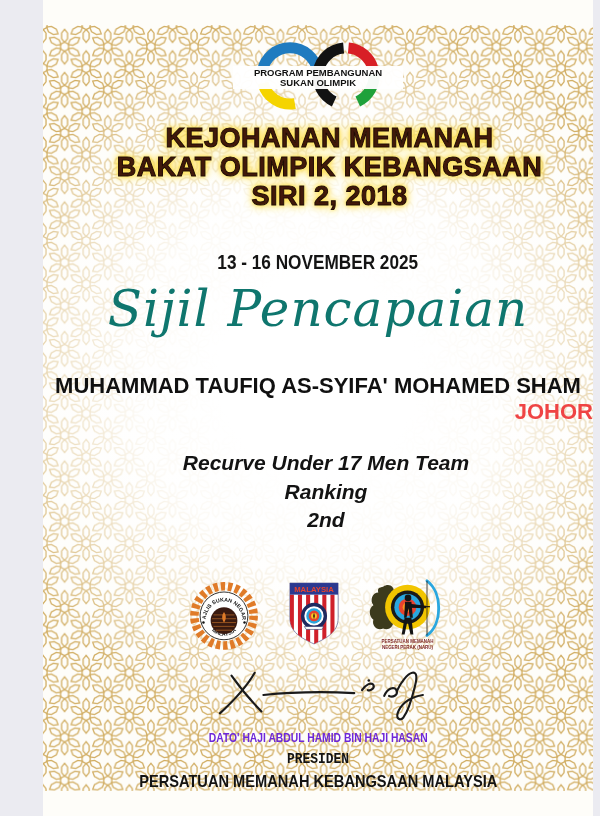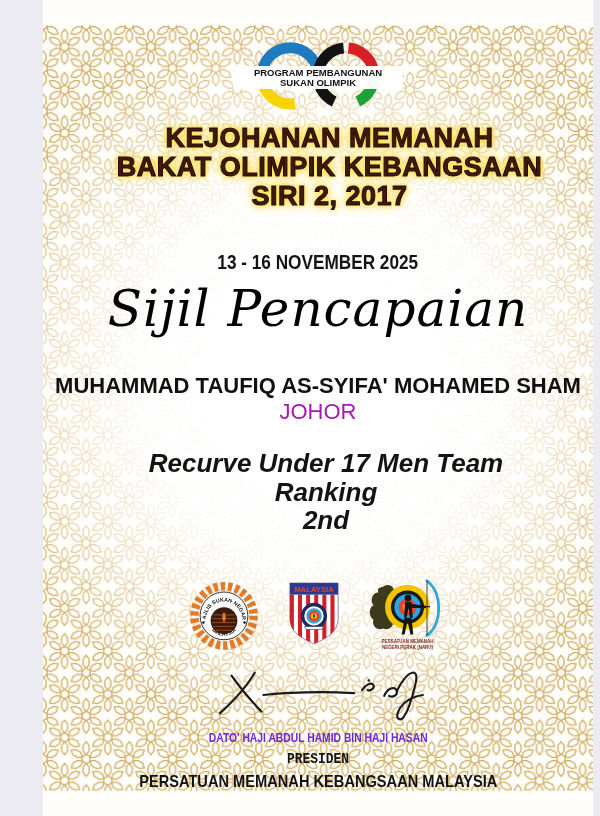--- a/index.html
+++ b/index.html
@@ -42,28 +42,28 @@
       0 0 7px #ffdd3e,
       0 0 11px #ffd428;
     padding-left: 23px;
   }
   .cond{display:inline-block;transform:scaleX(0.86);transform-origin:50% 50%;white-space:nowrap;}
   .venue{top:221px;font-size:20px;font-weight:bold;color:#141414;letter-spacing:0.2px;}
   .date{top:251px;font-size:20px;font-weight:bold;color:#141414;}
 
   .script-title{
     top:280px;font-family:"DejaVu Serif","Liberation Serif",serif;
-    font-style:italic;font-size:50px;color:#000000;letter-spacing:1px;
+    font-style:italic;font-size:50px;color:#0f766e;letter-spacing:1px;
   }
 
   .recipient-name{top:373px;font-size:22px;font-weight:bold;color:#101010;}
-  .recipient-state{top:399px;font-size:22px;font-weight:normal;color:#a21caf;}
+  .recipient-state{top:399px;font-size:22px;font-weight:bold;color:#ef4444;text-align:right;}
 
   .event-block{top:449px;}
-  .event-line{font-size:26px;font-weight:bold;font-style:italic;color:#131313;line-height:28.5px;padding-left:16px;}
+  .event-line{font-size:21px;font-weight:bold;font-style:italic;color:#131313;line-height:28.5px;padding-left:16px;}
 
   .logos-row{
     top:575px;display:flex;justify-content:center;align-items:center;gap:18px;
   }
 
   .signature-wrap{top:666px;}
 
   .signatory-block{top:727px;}
   .signatory-name{font-size:12px;font-weight:bold;color:#6d28d9;line-height:22px;}
   .signatory-title{font-size:15px;font-weight:bold;color:#131313;line-height:21px;font-family:Liberation Mono, monospace;}
@@ -110,21 +110,21 @@
         </g>
         <rect x="20" y="26" width="170" height="23" fill="#ffffff" opacity="0.96"></rect>
         <text x="105" y="35.5" text-anchor="middle" font-family="Liberation Sans, sans-serif" font-size="9.5" font-weight="bold" fill="#111">PROGRAM PEMBANGUNAN</text>
         <text x="105" y="46" text-anchor="middle" font-family="Liberation Sans, sans-serif" font-size="9.5" font-weight="bold" fill="#111">SUKAN OLIMPIK</text>
       </svg>
     </div>
 
     <div class="abs title-block">
       <div class="title-line">KEJOHANAN MEMANAH</div>
       <div class="title-line">BAKAT OLIMPIK KEBANGSAAN</div>
-      <div class="title-line">SIRI 2, 2017</div>
+      <div class="title-line">SIRI 2, 2018</div>
     </div>
 
     <div class="abs date">
       <span class="cond">13 - 16 NOVEMBER 2025</span>
     </div>
 
     <div class="abs script-title">Sijil Pencapaian</div>
 
     <div class="abs recipient-name">MUHAMMAD TAUFIQ AS-SYIFA' MOHAMED SHAM</div>
     <div class="abs recipient-state">JOHOR</div>

